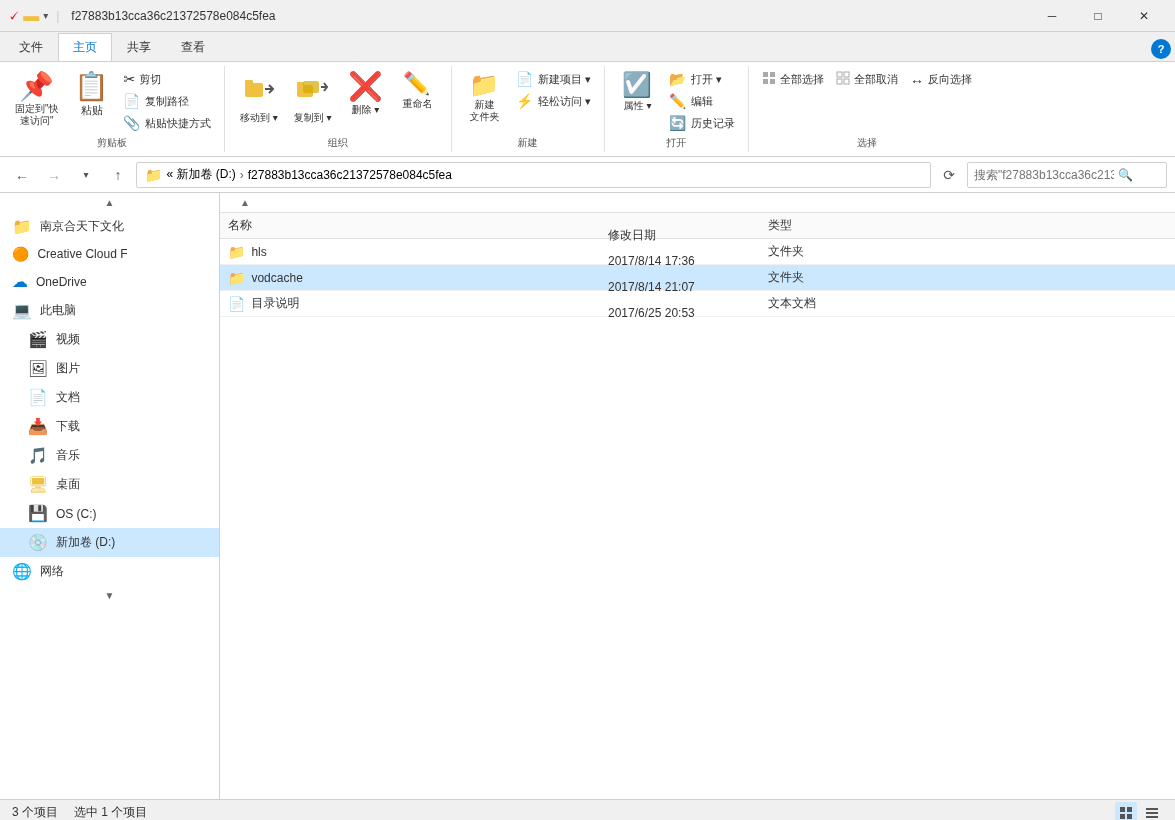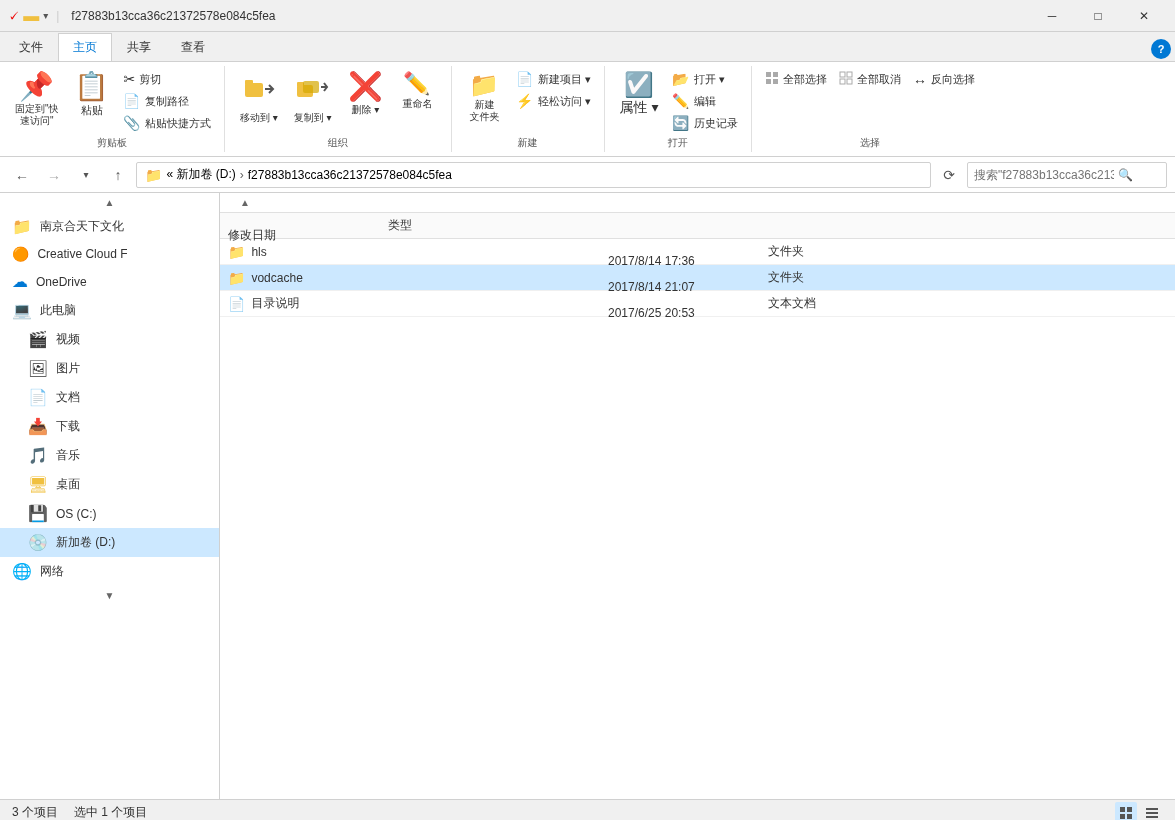--- a/index.html
+++ b/index.html
@@ -364,21 +364,21 @@
         </button>
       </div>
     </div>
     <div class="ribbon-group-label">新建</div>
   </div>
 
   <div class="ribbon-group">
     <div class="ribbon-group-content">
       <button class="ribbon-btn-large">
         <span class="btn-icon" style="font-size:24px; color:#888;">☑️</span>
-        <span style="font-size:14px;">属性 ▾</span>
+        <span style="font-size:10px;">属性 ▾</span>
       </button>
       <div class="ribbon-col">
         <button class="ribbon-btn-small">
           <span class="s-icon">📂</span>
           <span>打开 ▾</span>
         </button>
         <button class="ribbon-btn-small">
           <span class="s-icon">✏️</span>
           <span>编辑</span>
         </button>
@@ -508,20 +508,23 @@
     <div class="up-chevron">▼</div>
   </div>
 
   <div class="file-list">
 
     <div style="height:20px; display:flex; align-items:center; padding-left:20px; border-bottom:1px solid #e0e0e0;">
       <span style="font-size:10px; color:#666;">▲</span>
     </div>
 
     <div class="file-list-header">
+      <div class="col-name">
+        <span>名称</span>
+      </div>
       <div class="col-date">
         <span>修改日期</span>
       </div>
       <div class="col-type">
         <span>类型</span>
       </div>
     </div>
 
     <div class="file-row">
       <div class="col-name">

